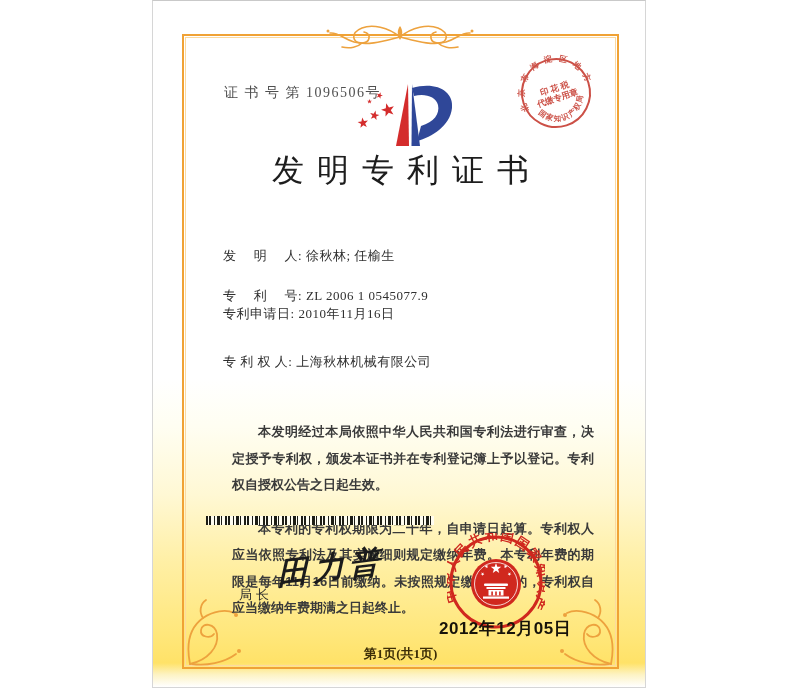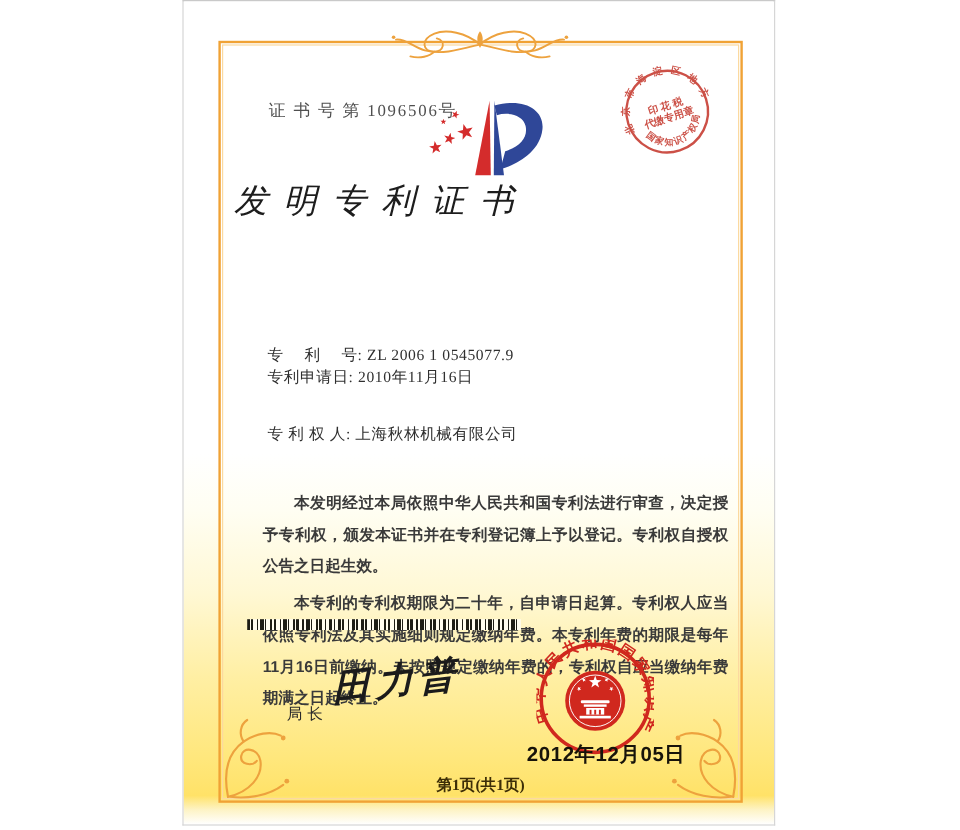--- a/index.html
+++ b/index.html
@@ -12,26 +12,26 @@
     border:1px solid #d6d6d6;border-top-color:#c9c9c9;
     background:linear-gradient(180deg,#ffffff 0%,#ffffff 55%,#fffef2 62%,#fff8d4 72%,#ffefa4 82%,#ffe77c 92%,#ffe268 96.5%,#fdf3c4 98.2%,#ffffff 100%);
   }
   .frame{
     position:absolute;left:29px;top:33px;width:437px;height:635px;box-sizing:border-box;
     border:2px solid #f0a235;
   }
   .frame::after{content:"";position:absolute;inset:1px;border:1px solid #fbd9a0;}
   .abs{position:absolute;}
   .cert-no{left:71px;top:83px;font-size:14px;letter-spacing:1.5px;color:#4f4f4f;white-space:pre;}
-  .title{left:29px;top:148px;width:437px;font-size:28px;letter-spacing:13px;text-indent:13px;color:#1d1d1d;font-style:italic;}
+  .title{left:29px;top:148px;width:437px;text-align:center;font-size:32px;letter-spacing:13px;text-indent:13px;color:#1d1d1d;}
   .field-row{left:70px;width:380px;font-size:13px;color:#2f2f2f;letter-spacing:.5px;white-space:pre-wrap;}
   .field-row .lbl{color:#2f2f2f;}
   .paras{left:62px;top:401px;width:396px;font-family:"Liberation Sans","DejaVu Sans",sans-serif;
          font-size:13px;font-weight:600;line-height:26.5px;color:#3a3a3a;text-align:justify;}
-  .paras p{margin:4px;text-indent:2em;}
+  .paras p{margin:17px;text-indent:2em;}
   .barcode{left:53px;top:515px;width:228px;height:9px;
     background:repeating-linear-gradient(90deg,#1d1d15 0 2px,#fffdf0 2px 3px,#1d1d15 3px 5px,#fffdf0 5px 8px,#1d1d15 8px 9px,#fffdf0 9px 11px,#1d1d15 11px 14px,#fffdf0 14px 15px,#1d1d15 15px 16px,#fffdf0 16px 19px);}
   .director{left:86px;top:585px;font-size:13px;letter-spacing:4px;color:#2b2b2b;}
   .sig{left:108px;top:546px;width:140px;text-align:center;font-size:31px;font-weight:bold;font-style:italic;
        color:#1b1b1b;transform:rotate(-7deg) skewX(-6deg);letter-spacing:5px;}
   .tax-stamp{left:361px;top:50px;width:84px;height:84px;transform:rotate(-18deg);opacity:.88;}
   .office-seal{left:294px;top:532px;width:98px;height:98px;}
   .issue-date{left:286px;top:616px;font-size:17px;font-weight:bold;color:#17130a;
               font-family:"Liberation Sans","DejaVu Sans",sans-serif;letter-spacing:.5px;}
   .footer{left:29px;top:644px;width:437px;text-align:center;font-size:13px;font-weight:bold;color:#3d2e07;
@@ -114,20 +114,21 @@
       <polygon transform="translate(42,30) scale(7) rotate(-15)" points="0,-1 0.235,-0.324 0.951,-0.309 0.38,0.124 0.588,0.809 0,0.4 -0.588,0.809 -0.38,0.124 -0.951,-0.309 -0.235,-0.324"></polygon>
       <polygon transform="translate(28.5,35.5) scale(5) rotate(12)" points="0,-1 0.235,-0.324 0.951,-0.309 0.38,0.124 0.588,0.809 0,0.4 -0.588,0.809 -0.38,0.124 -0.951,-0.309 -0.235,-0.324"></polygon>
       <polygon transform="translate(17,43) scale(5.5) rotate(-8)" points="0,-1 0.235,-0.324 0.951,-0.309 0.38,0.124 0.588,0.809 0,0.4 -0.588,0.809 -0.38,0.124 -0.951,-0.309 -0.235,-0.324"></polygon>
       <polygon transform="translate(33.5,15.5) scale(3.4) rotate(20)" points="0,-1 0.235,-0.324 0.951,-0.309 0.38,0.124 0.588,0.809 0,0.4 -0.588,0.809 -0.38,0.124 -0.951,-0.309 -0.235,-0.324"></polygon>
       <polygon transform="translate(23.5,21.5) scale(2.6)" points="0,-1 0.235,-0.324 0.951,-0.309 0.38,0.124 0.588,0.809 0,0.4 -0.588,0.809 -0.38,0.124 -0.951,-0.309 -0.235,-0.324"></polygon>
     </g>
   </svg>
 
   <div class="abs title">发明专利证书</div>
 
+  <div class="abs field-row" style="top:246px"><span class="lbl">发　 明　 人: </span><span>徐秋林; 任榆生</span></div>
   <div class="abs field-row" style="top:286px"><span class="lbl">专　 利　 号: </span><span>ZL 2006 1 0545077.9</span></div>
   <div class="abs field-row" style="top:304px"><span class="lbl">专利申请日: </span><span>2010年11月16日</span></div>
   <div class="abs field-row" style="top:352px"><span class="lbl">专 利 权 人: </span><span>上海秋林机械有限公司</span></div>
 
   <div class="abs paras">
     <p>本发明经过本局依照中华人民共和国专利法进行审查，决定授予专利权，颁发本证书并在专利登记簿上予以登记。专利权自授权公告之日起生效。</p>
     <p>本专利的专利权期限为二十年，自申请日起算。专利权人应当依照专利法及其实施细则规定缴纳年费。本专利年费的期限是每年11月16日前缴纳。未按照规定缴纳年费的，专利权自应当缴纳年费期满之日起终止。</p>
   </div>
 
   <div class="abs barcode"></div>

